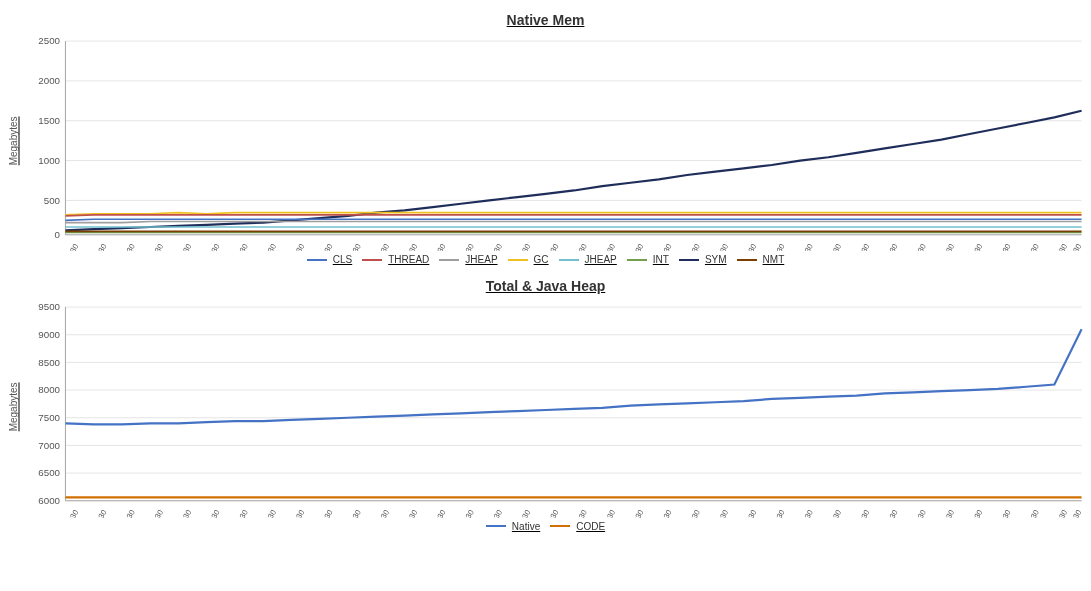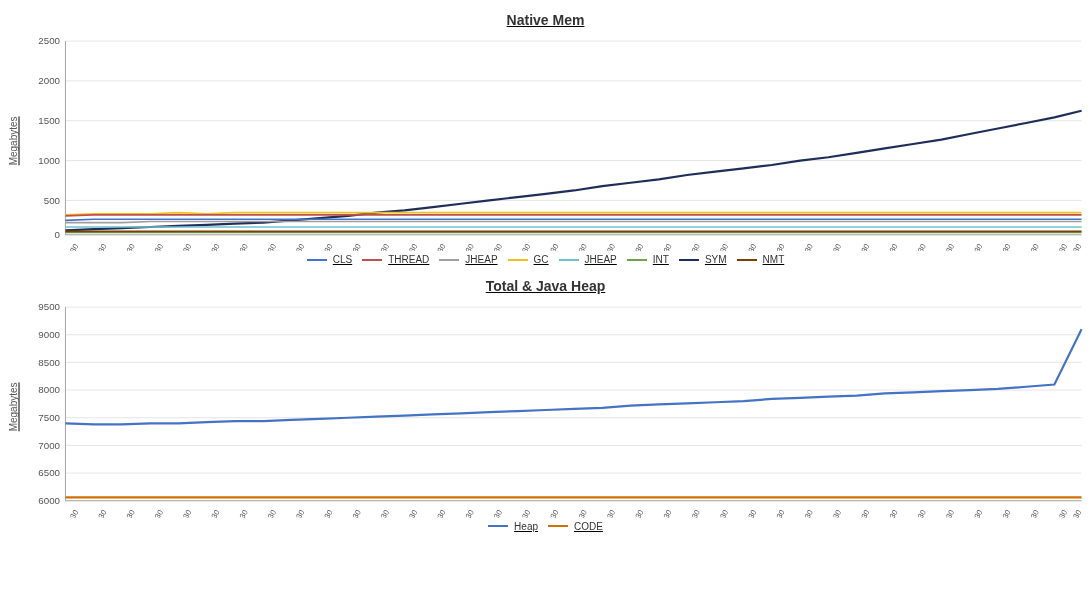--- a/index.html
+++ b/index.html
@@ -281,21 +281,21 @@
             <text transform="translate(975,195) rotate(-60)">7/16 15:30</text>
             <text transform="translate(990,195) rotate(-60)">7/16 17:30</text>
           </g>
         </svg>
       </div>
     </div>
 
     <div class="legend-row">
       <div class="legend-item">
         <span class="legend-line" style="background:#4472C4;"></span>
-        <span>Heap</span>
+        <span>Native</span>
       </div>
       <div class="legend-item">
         <span class="legend-line" style="background:#D07000;"></span>
         <span>CODE</span>
       </div>
     </div>
   </div>
 </div>
 
 </body></html>

